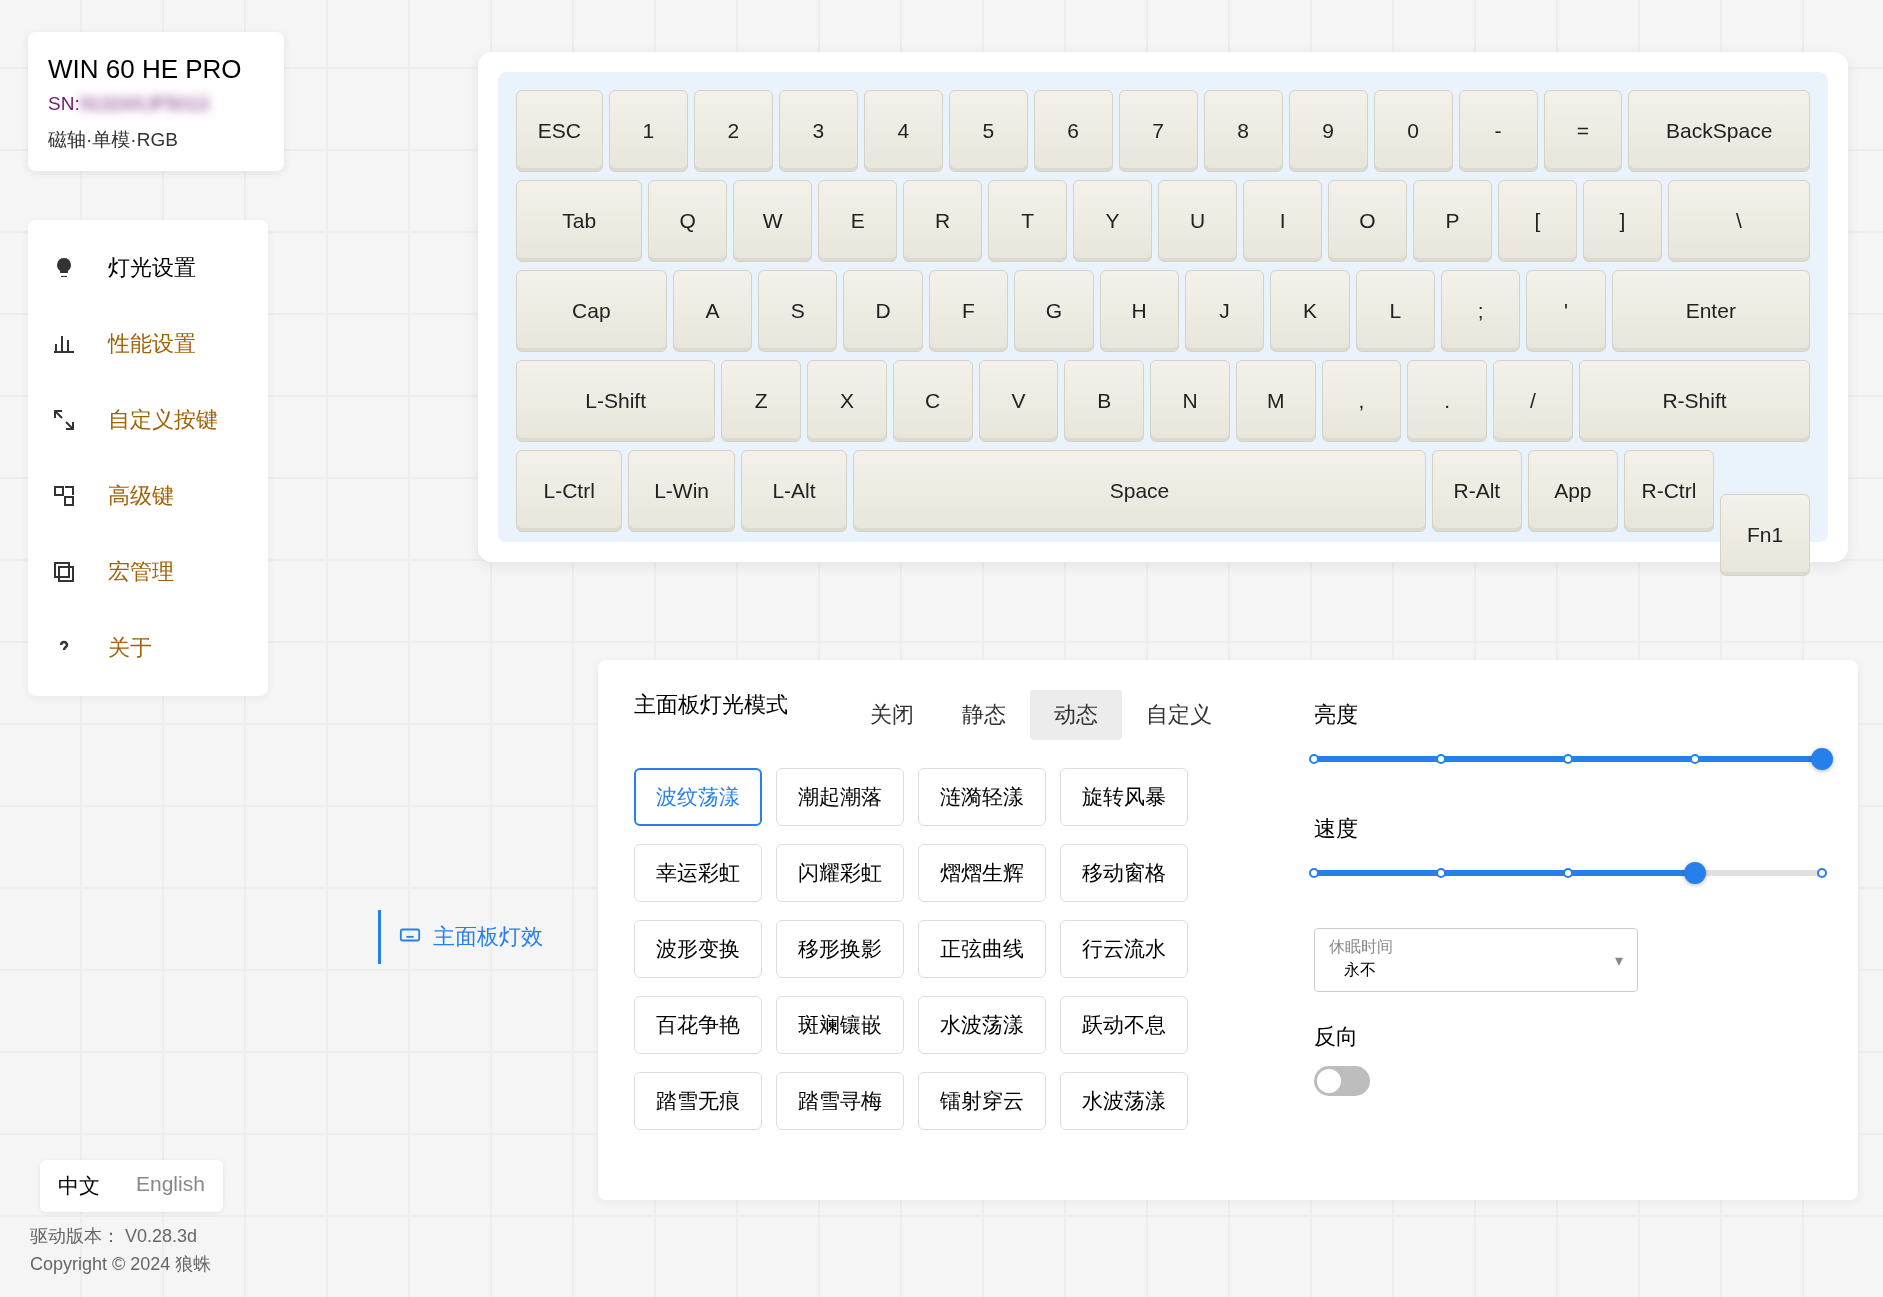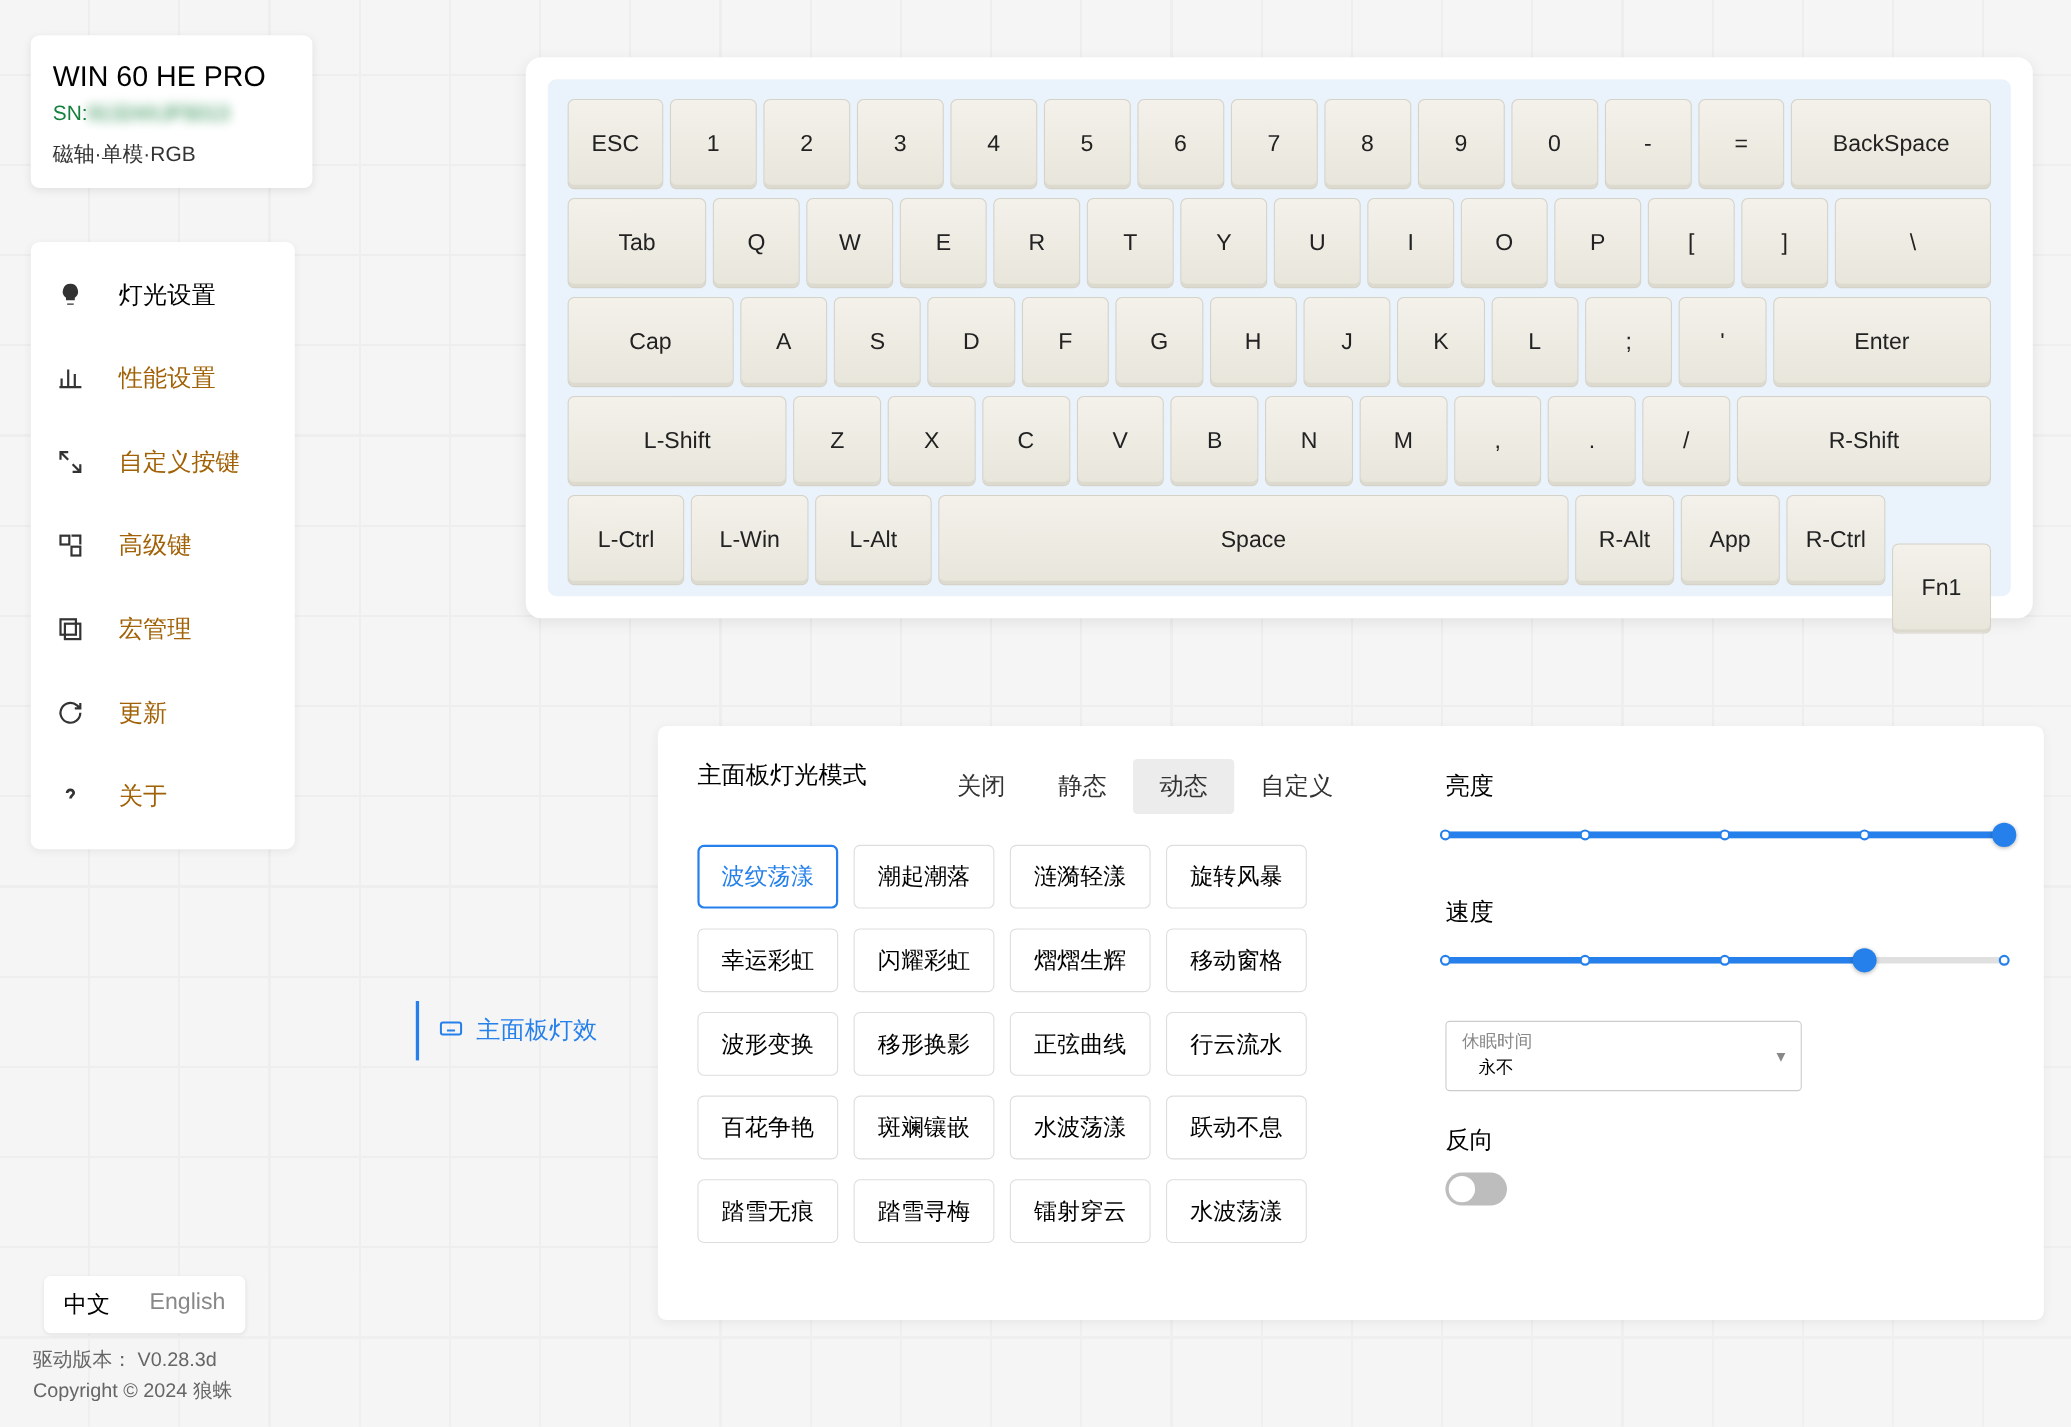--- a/index.html
+++ b/index.html
@@ -22,21 +22,21 @@
   position: absolute;
   left: 28px; top: 32px;
   width: 256px;
   background: #fff;
   border-radius: 8px;
   padding: 22px 28px 18px 20px;
   box-shadow: 0 2px 8px rgba(0,0,0,0.08);
   z-index: 2;
 }
 .device-title { font-size: 26px; font-weight: 500; white-space: nowrap; overflow: hidden; }
-.device-sn { font-size: 19px; margin-top: 8px; color: #15803d; }
+.device-sn { font-size: 19px; margin-top: 8px; color: #701a75; }
 .device-sn .blur { filter: blur(5px); }
 .device-tags { font-size: 19px; margin-top: 12px; color: #333; }
 
 .sidebar {
   position: absolute;
   left: 28px; top: 220px;
   width: 240px;
   background: #fff;
   border-radius: 8px;
   padding: 10px 0;
@@ -225,28 +225,20 @@
       <span>高级键</span>
     </div>
     <div class="sidebar-item">
       <span class="sidebar-icon">
         <svg viewBox="0 0 24 24" fill="none" stroke="#333" stroke-width="2">
           <rect x="3" y="3" width="14" height="14"></rect>
           <rect x="7" y="7" width="14" height="14"></rect>
         </svg>
       </span>
       <span>宏管理</span>
-    </div>
-    <div class="sidebar-item">
-      <span class="sidebar-icon">
-        <svg viewBox="0 0 24 24" fill="none" stroke="#333" stroke-width="2">
-          <path d="M21 12a9 9 0 11-3-6.7L21 8M21 3v5h-5"></path>
-        </svg>
-      </span>
-      <span>更新</span>
     </div>
     <div class="sidebar-item">
       <span class="sidebar-icon">
         <svg viewBox="0 0 24 24" fill="none" stroke="#333" stroke-width="2.5">
           <path d="M9 9a3 3 0 116 0c0 2-3 2-3 5M12 18h0"></path>
         </svg>
       </span>
       <span>关于</span>
     </div>
   </div>

